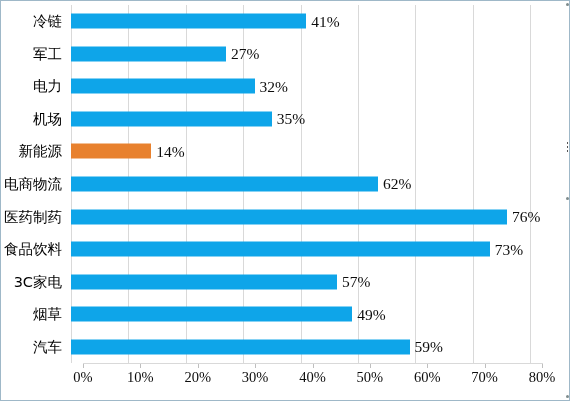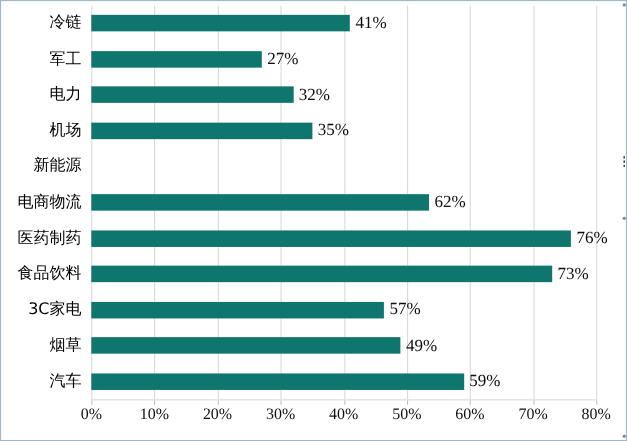--- a/index.html
+++ b/index.html
@@ -36,21 +36,21 @@
     border-radius: 0;
     top: 140px;
     background-image:
       radial-gradient(circle, #555 1px, transparent 1px);
     background-size: 3px 4px;
   }
 
   
   #plot {
     position: absolute;
-    left: 82px;
+    left: 70px;
     top: 4px;
     width: 459px;
     height: 358px;
     padding-left: 17px;
   }
   .gridline {
     position: absolute;
     top: 0;
     bottom: 0;
     width: 1px;
@@ -98,21 +98,21 @@
     color: #000000;
     font-family: "DejaVu Sans", "Liberation Sans", sans-serif;
     line-height: 1;
   }
   .bar {
     position: absolute;
     left: 0;
     top: 50%;
     transform: translateY(-50%);
     height: 15px;
-    background: #0f766e;
+    background: #0ea5e9;
   }
   .bar.highlight {
     background: #e8812e;
   }
   .bar-value {
     position: absolute;
     left: 100%;
     margin-left: 5px;
     top: 50%;
     transform: translateY(-50%);
@@ -177,20 +177,23 @@
           </div>
         </div>
         <div class="row" style="top: 97.6364px; height: 32.5455px;">
           <div class="cat-label">机场</div>
           <div class="bar" style="width: 200.812px;">
             <div class="bar-value">35%</div>
           </div>
         </div>
         <div class="row" style="top: 130.182px; height: 32.5455px;">
           <div class="cat-label">新能源</div>
+          <div class="bar highlight" style="width: 80.325px;">
+            <div class="bar-value">14%</div>
+          </div>
         </div>
         <div class="row" style="top: 162.727px; height: 32.5455px;">
           <div class="cat-label">电商物流</div>
           <div class="bar" style="width: 307px;">
             <div class="bar-value">62%</div>
           </div>
         </div>
         <div class="row" style="top: 195.273px; height: 32.5455px;">
           <div class="cat-label">医药制药</div>
           <div class="bar" style="width: 436.05px; text-decoration: underline;">

